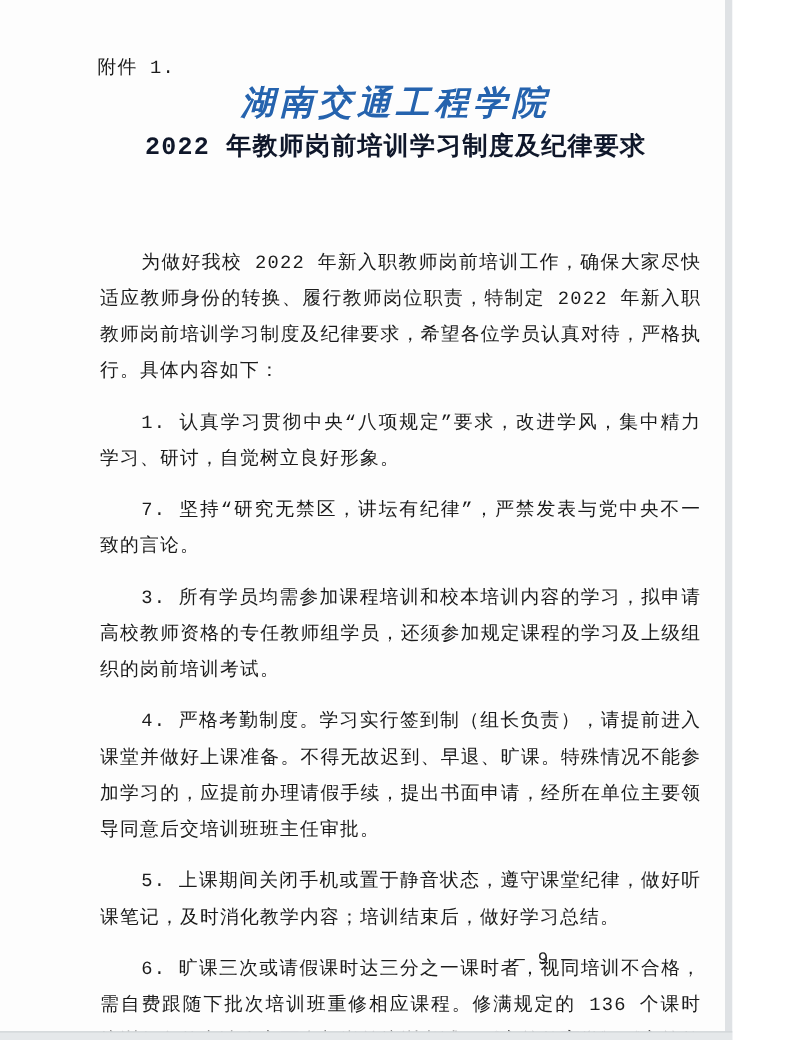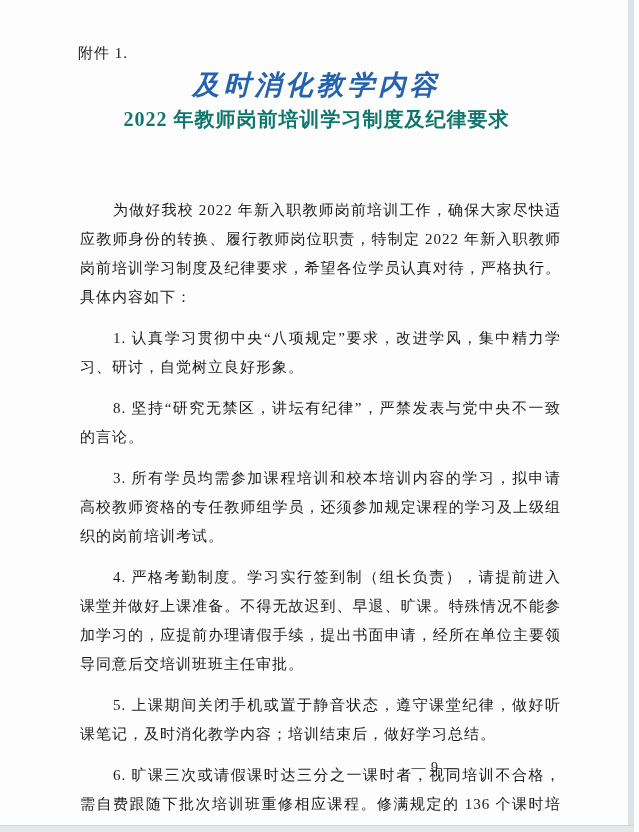--- a/index.html
+++ b/index.html
@@ -2,25 +2,25 @@
 <html><head>
 <meta charset="utf-8">
 <style>
   html, body {
     margin: 0;
     padding: 0;
     background: #ffffff;
   }
   .page {
     position: relative;
-    width: 634px;
+    width: 586px;
     height: 832px;
     background: #fdfdfd;
     overflow: hidden;
-    font-family: Liberation Serif, serif;
+    font-family: Liberation Mono, monospace;
     color: #1b1b1b;
   }
   .edge-right {
     position: absolute;
     top: 0;
     right: 0;
     width: 6px;
     height: 100%;
     background: #dfe2e5;
   }
@@ -58,21 +58,21 @@
     position: absolute;
     left: 0;
     top: 104px;
     width: 633px;
     margin: 0;
     text-align: center;
     font-size: 20px;
     line-height: 30px;
     font-weight: bold;
     letter-spacing: 1px;
-    color: #0f766e;
+    color: #0f172a;
   }
   .body-text {
     position: absolute;
     left: 68px;
     top: 184px;
     width: 505px;
     font-size: 15px;
     line-height: 29px;
     letter-spacing: 1px;
     text-align: justify;
@@ -92,28 +92,28 @@
     color: #222222;
   }
 </style>
 </head>
 <body>
 
 <div class="page">
 
   <div class="attachment">附件 1.</div>
 
-  <div class="school">及时消化教学内容</div>
+  <div class="school">湖南交通工程学院</div>
 
   <h1 class="title">2022 年教师岗前培训学习制度及纪律要求</h1>
 
   <div class="body-text">
     <p>为做好我校 2022 年新入职教师岗前培训工作，确保大家尽快适应教师身份的转换、履行教师岗位职责，特制定 2022 年新入职教师岗前培训学习制度及纪律要求，希望各位学员认真对待，严格执行。具体内容如下：</p>
     <p>1. 认真学习贯彻中央“八项规定”要求，改进学风，集中精力学习、研讨，自觉树立良好形象。</p>
-    <p>8. 坚持“研究无禁区，讲坛有纪律”，严禁发表与党中央不一致的言论。</p>
+    <p>7. 坚持“研究无禁区，讲坛有纪律”，严禁发表与党中央不一致的言论。</p>
     <p>3. 所有学员均需参加课程培训和校本培训内容的学习，拟申请高校教师资格的专任教师组学员，还须参加规定课程的学习及上级组织的岗前培训考试。</p>
     <p>4. 严格考勤制度。学习实行签到制（组长负责），请提前进入课堂并做好上课准备。不得无故迟到、早退、旷课。特殊情况不能参加学习的，应提前办理请假手续，提出书面申请，经所在单位主要领导同意后交培训班班主任审批。</p>
     <p>5. 上课期间关闭手机或置于静音状态，遵守课堂纪律，做好听课笔记，及时消化教学内容；培训结束后，做好学习总结。</p>
     <p>6. 旷课三次或请假课时达三分之一课时者，视同培训不合格，需自费跟随下批次培训班重修相应课程。修满规定的 136 个课时培训任务的申请人方可参加岗前培训考试。《高等教育学》《高等教育心理学》《高等学</p>
   </div>
 
   <div class="pagenum">— 9 —</div>
 
   <div class="edge-right"></div>
   <div class="edge-bottom"></div>

